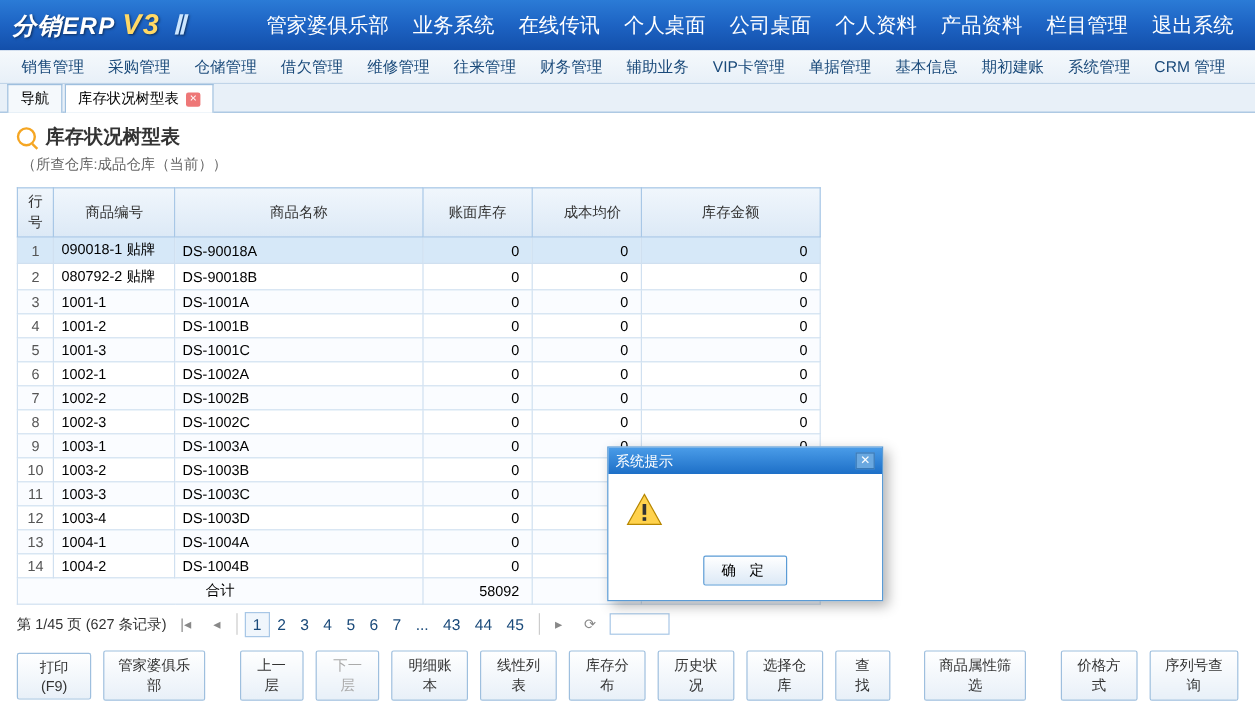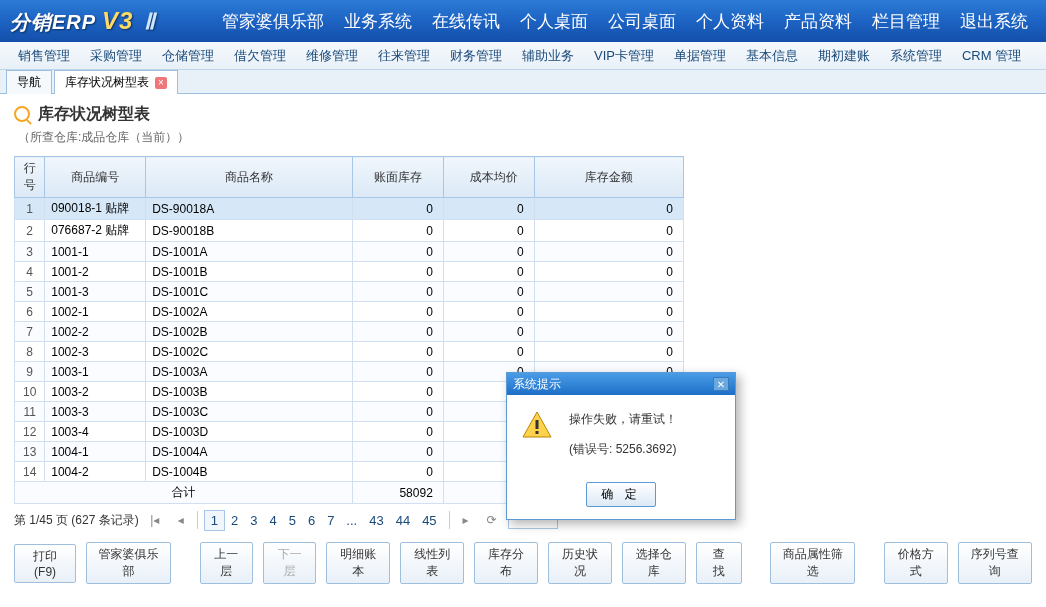--- a/index.html
+++ b/index.html
@@ -123,21 +123,21 @@
         <tr class="selected">
           <td class="rn">1</td>
           <td>090018-1 贴牌</td>
           <td>DS-90018A</td>
           <td class="num">0</td>
           <td class="num">0</td>
           <td class="num">0</td>
         </tr>
         <tr>
           <td class="rn">2</td>
-          <td>076687-2 贴牌</td>
+          <td>080792-2 贴牌</td>
           <td>DS-90018B</td>
           <td class="num">0</td>
           <td class="num">0</td>
           <td class="num">0</td>
         </tr>
         <tr>
           <td class="rn">3</td>
           <td>1001-1</td>
           <td>DS-1001A</td>
           <td class="num">0</td>
@@ -282,23 +282,18 @@
       <span class="modal-close">✕</span>
     </div>
     <div class="modal-body">
       <span class="warn-icon">
         <svg viewBox="0 0 32 32">
             <path d="M16 3 L30 28 L2 28 Z" fill="#ffd24d" stroke="#b88700" stroke-width="1"></path>
             <rect x="14.5" y="11" width="3" height="9" fill="#333"></rect>
             <rect x="14.5" y="22" width="3" height="3" fill="#333"></rect>
           </svg>
       </span>
-      <div class="modal-text">
-        <div>操作失败，请重试！</div>
-        <div style="height:8px"></div>
-        <div>(错误号: 5256.3692)</div>
-      </div>
     </div>
     <div class="modal-ft">
       <button class="modal-btn">确 定</button>
     </div>
   </div>
 </div>
 
 </body></html>

